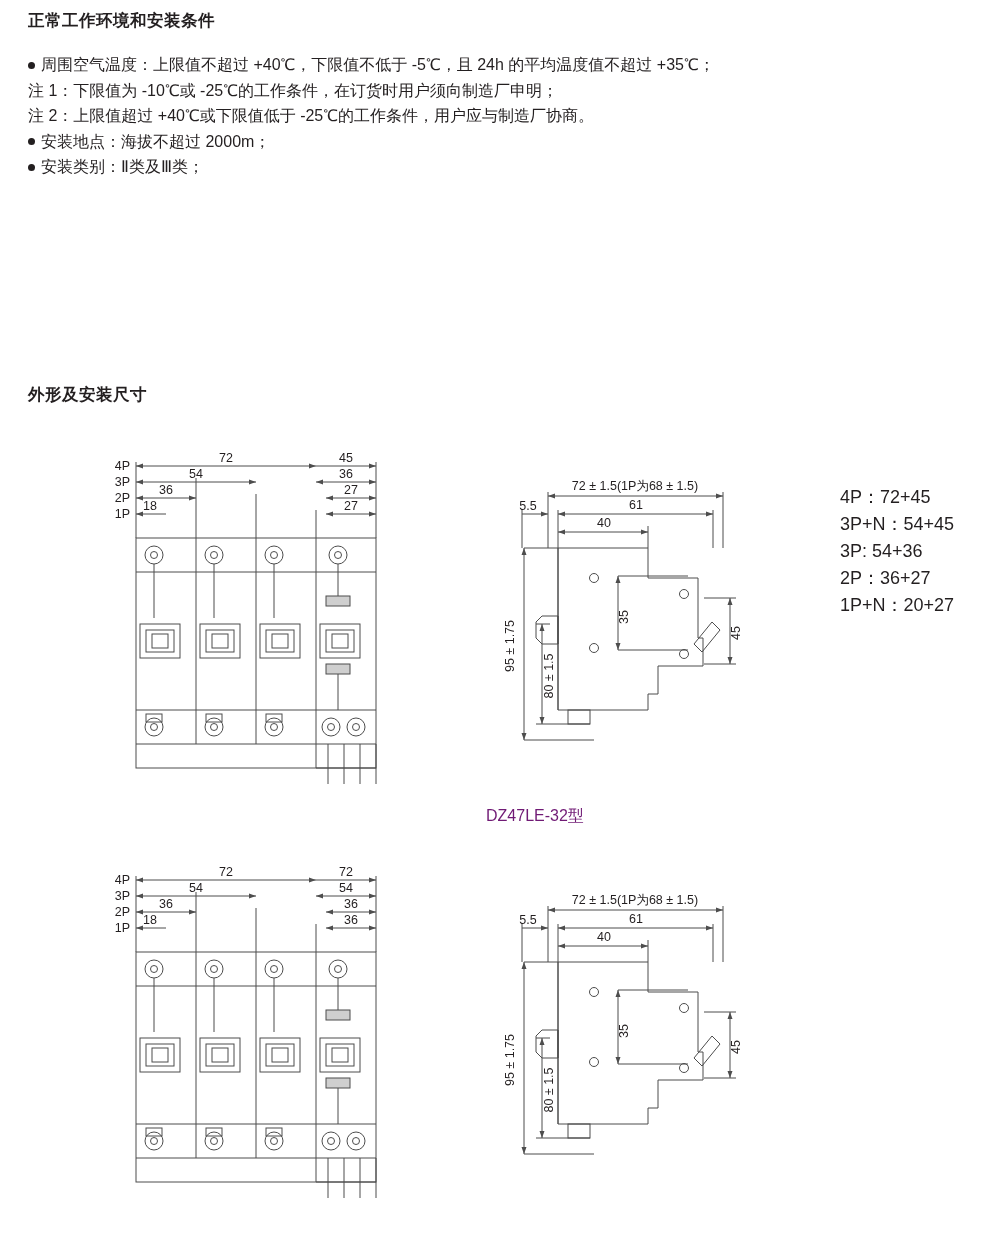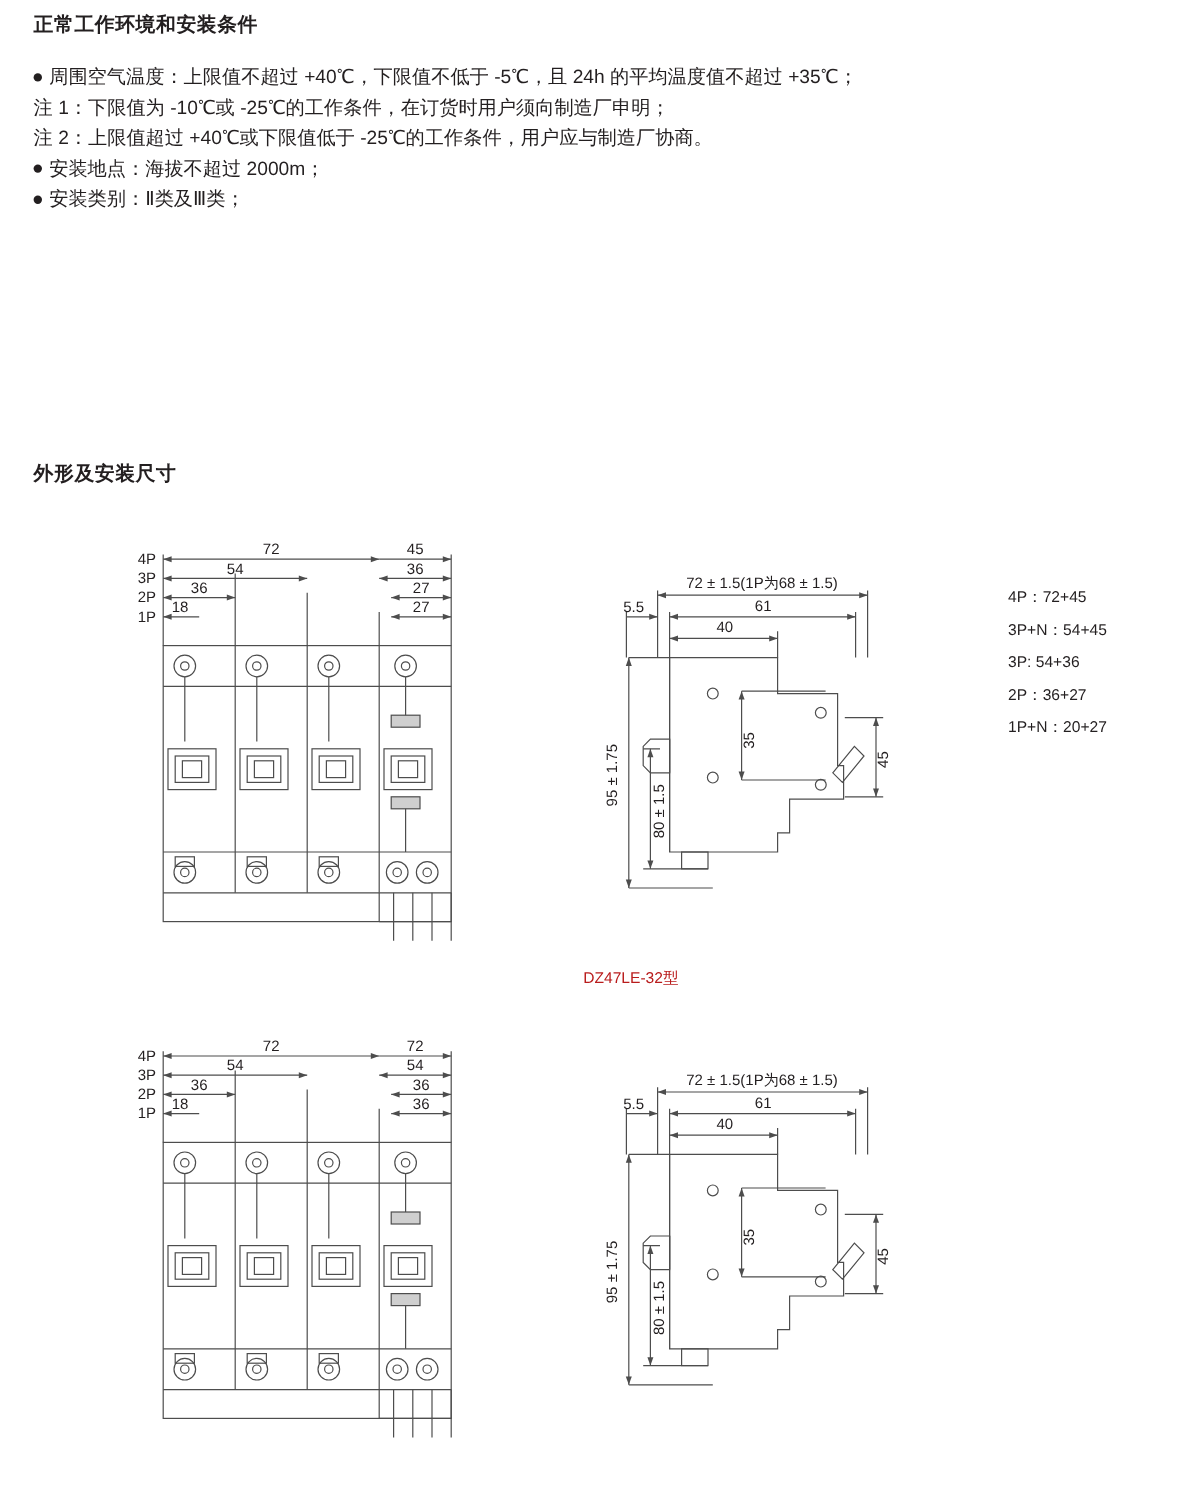--- a/index.html
+++ b/index.html
@@ -43,27 +43,27 @@
     background: #231f20;
     margin-right: 6px;
     vertical-align: 1.5px;
   }
 
   
   .fig { position: absolute; }
   .fig svg { display: block; }
   .caption {
     position: absolute;
-    font-size: 13px;
-    color: #b91c1c;
+    font-size: 16px;
+    color: #701a75;
     white-space: nowrap;
   }
   .legend {
     position: absolute;
-    font-size: 13px;
+    font-size: 18px;
     line-height: 27px;
     color: #231f20;
     white-space: nowrap;
   }
 </style>
 </head>
 <body>
 
 <div class="page">
 

